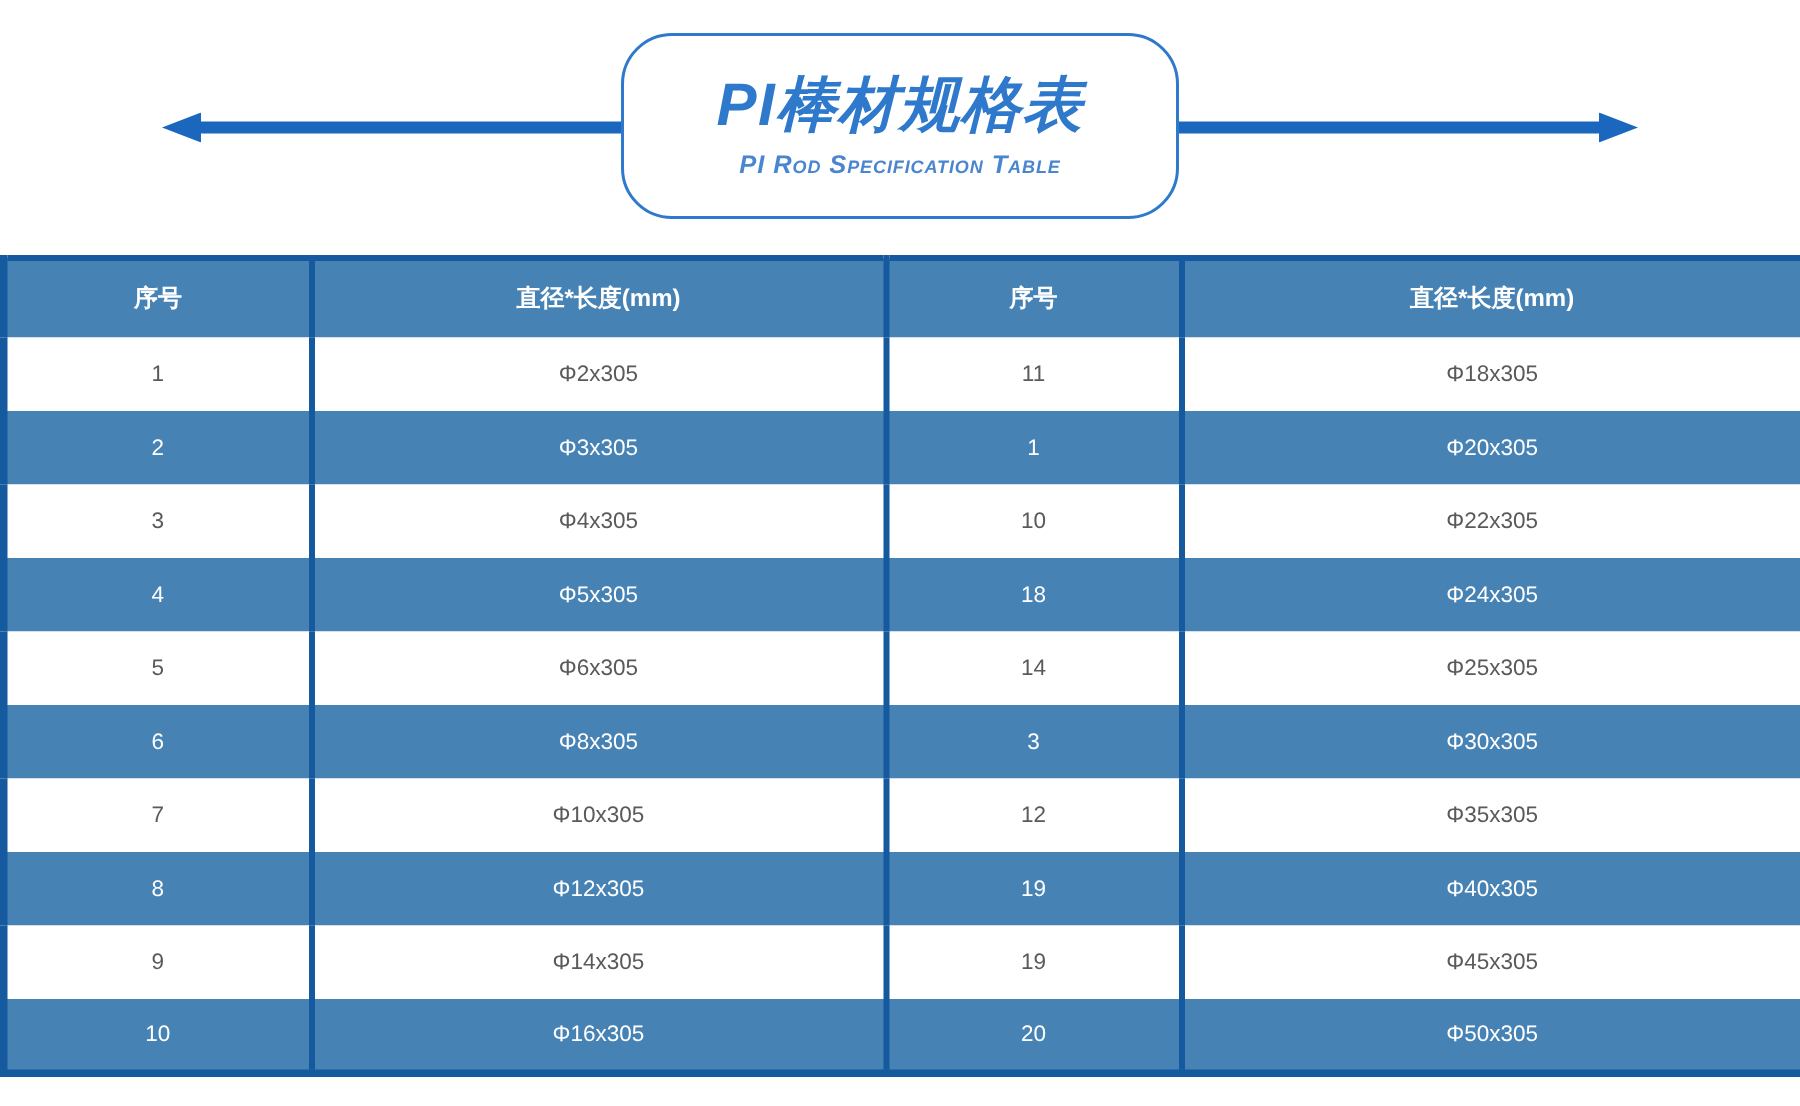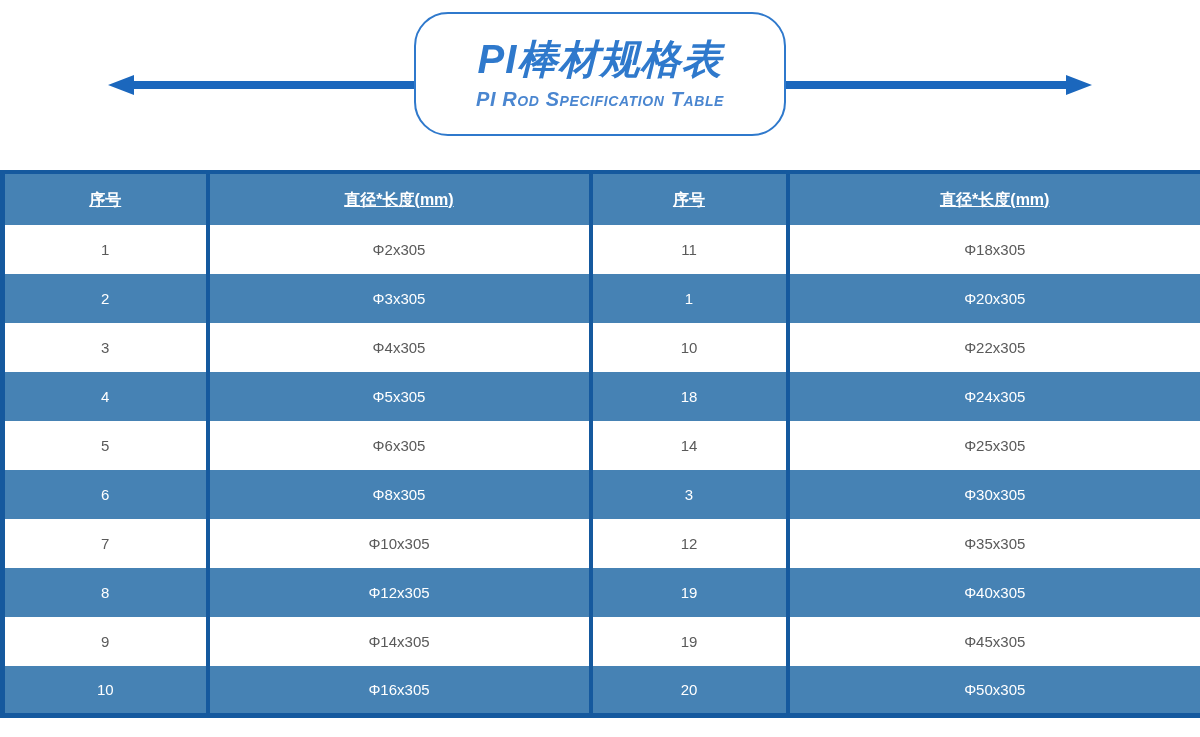--- a/index.html
+++ b/index.html
@@ -33,21 +33,21 @@
     height: 20px;
   }
   .arrow-left  { left: 108px;  width: 308px; }
   .arrow-right { left: 784px;  width: 308px; }
   .arrow-wrap svg { display: block; width: 100%; height: 100%; }
 
   
   .banner {
     position: absolute;
     left: 414px;
-    top: 12px;
+    top: 22px;
     width: 372px;
     height: 124px;
     border: 2px solid #2f79cc;
     border-radius: 34px;
     background: #ffffff;
     display: flex;
     flex-direction: column;
     align-items: center;
     justify-content: center;
     z-index: 3;
@@ -56,21 +56,21 @@
     font-size: 40px;
     font-style: italic;
     font-weight: 700;
     color: #2f79cc;
     letter-spacing: 1px;
     line-height: 1.12;
     white-space: nowrap;
   }
   .banner-title-en {
     margin-top: 7px;
-    font-size: 20px;
+    font-size: 17px;
     font-style: italic;
     font-weight: 700;
     color: #4a86d0;
     font-variant: small-caps;
     letter-spacing: 0.6px;
     white-space: nowrap;
   }
 
   
   .spec-table {
@@ -110,21 +110,20 @@
   .spec-table td:nth-child(3) {
     border-right: 4px solid #15599e;
   }
 
   .spec-table thead th {
     height: 53px;
     background: #4682b4;
     color: #ffffff;
     font-size: 16px;
     font-weight: 700;
-    text-decoration: underline;
   }
 
   .spec-table tbody tr.row-light td {
     background: #ffffff;
     color: #5a5a5a;
     font-weight: 400;
   }
   .spec-table tbody tr.row-dark td {
     background: #4682b4;
     color: #ffffff;

